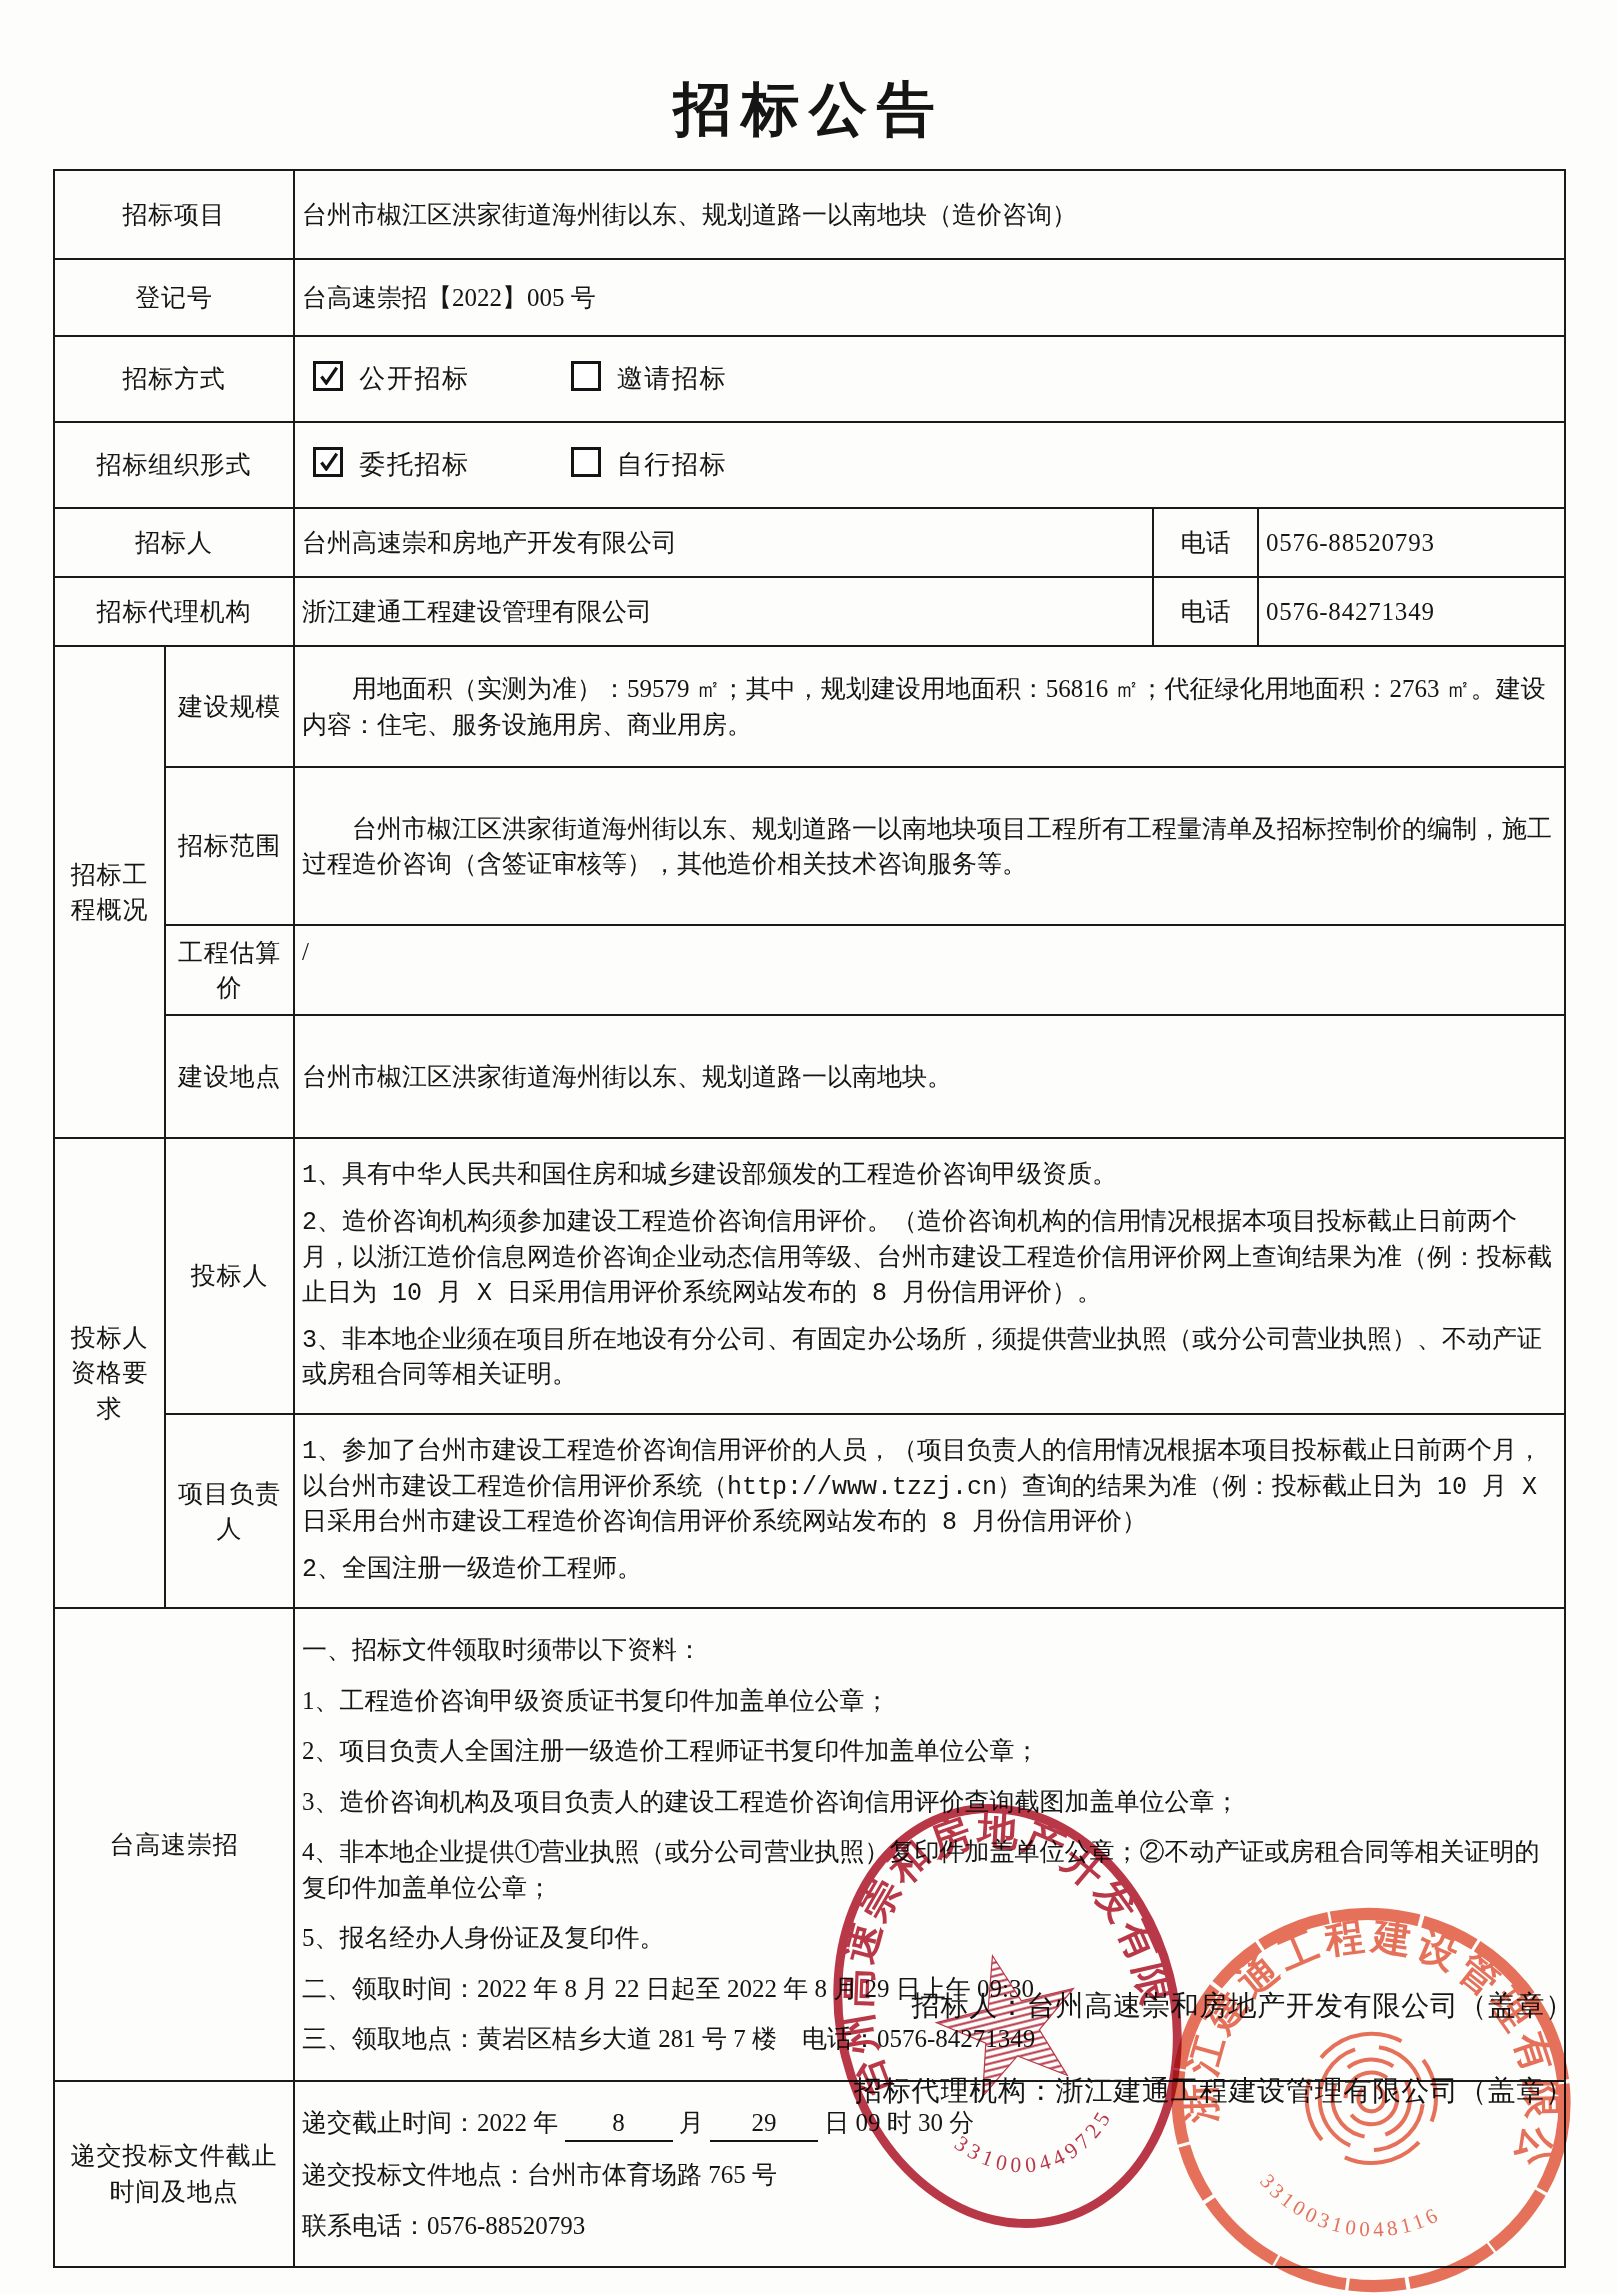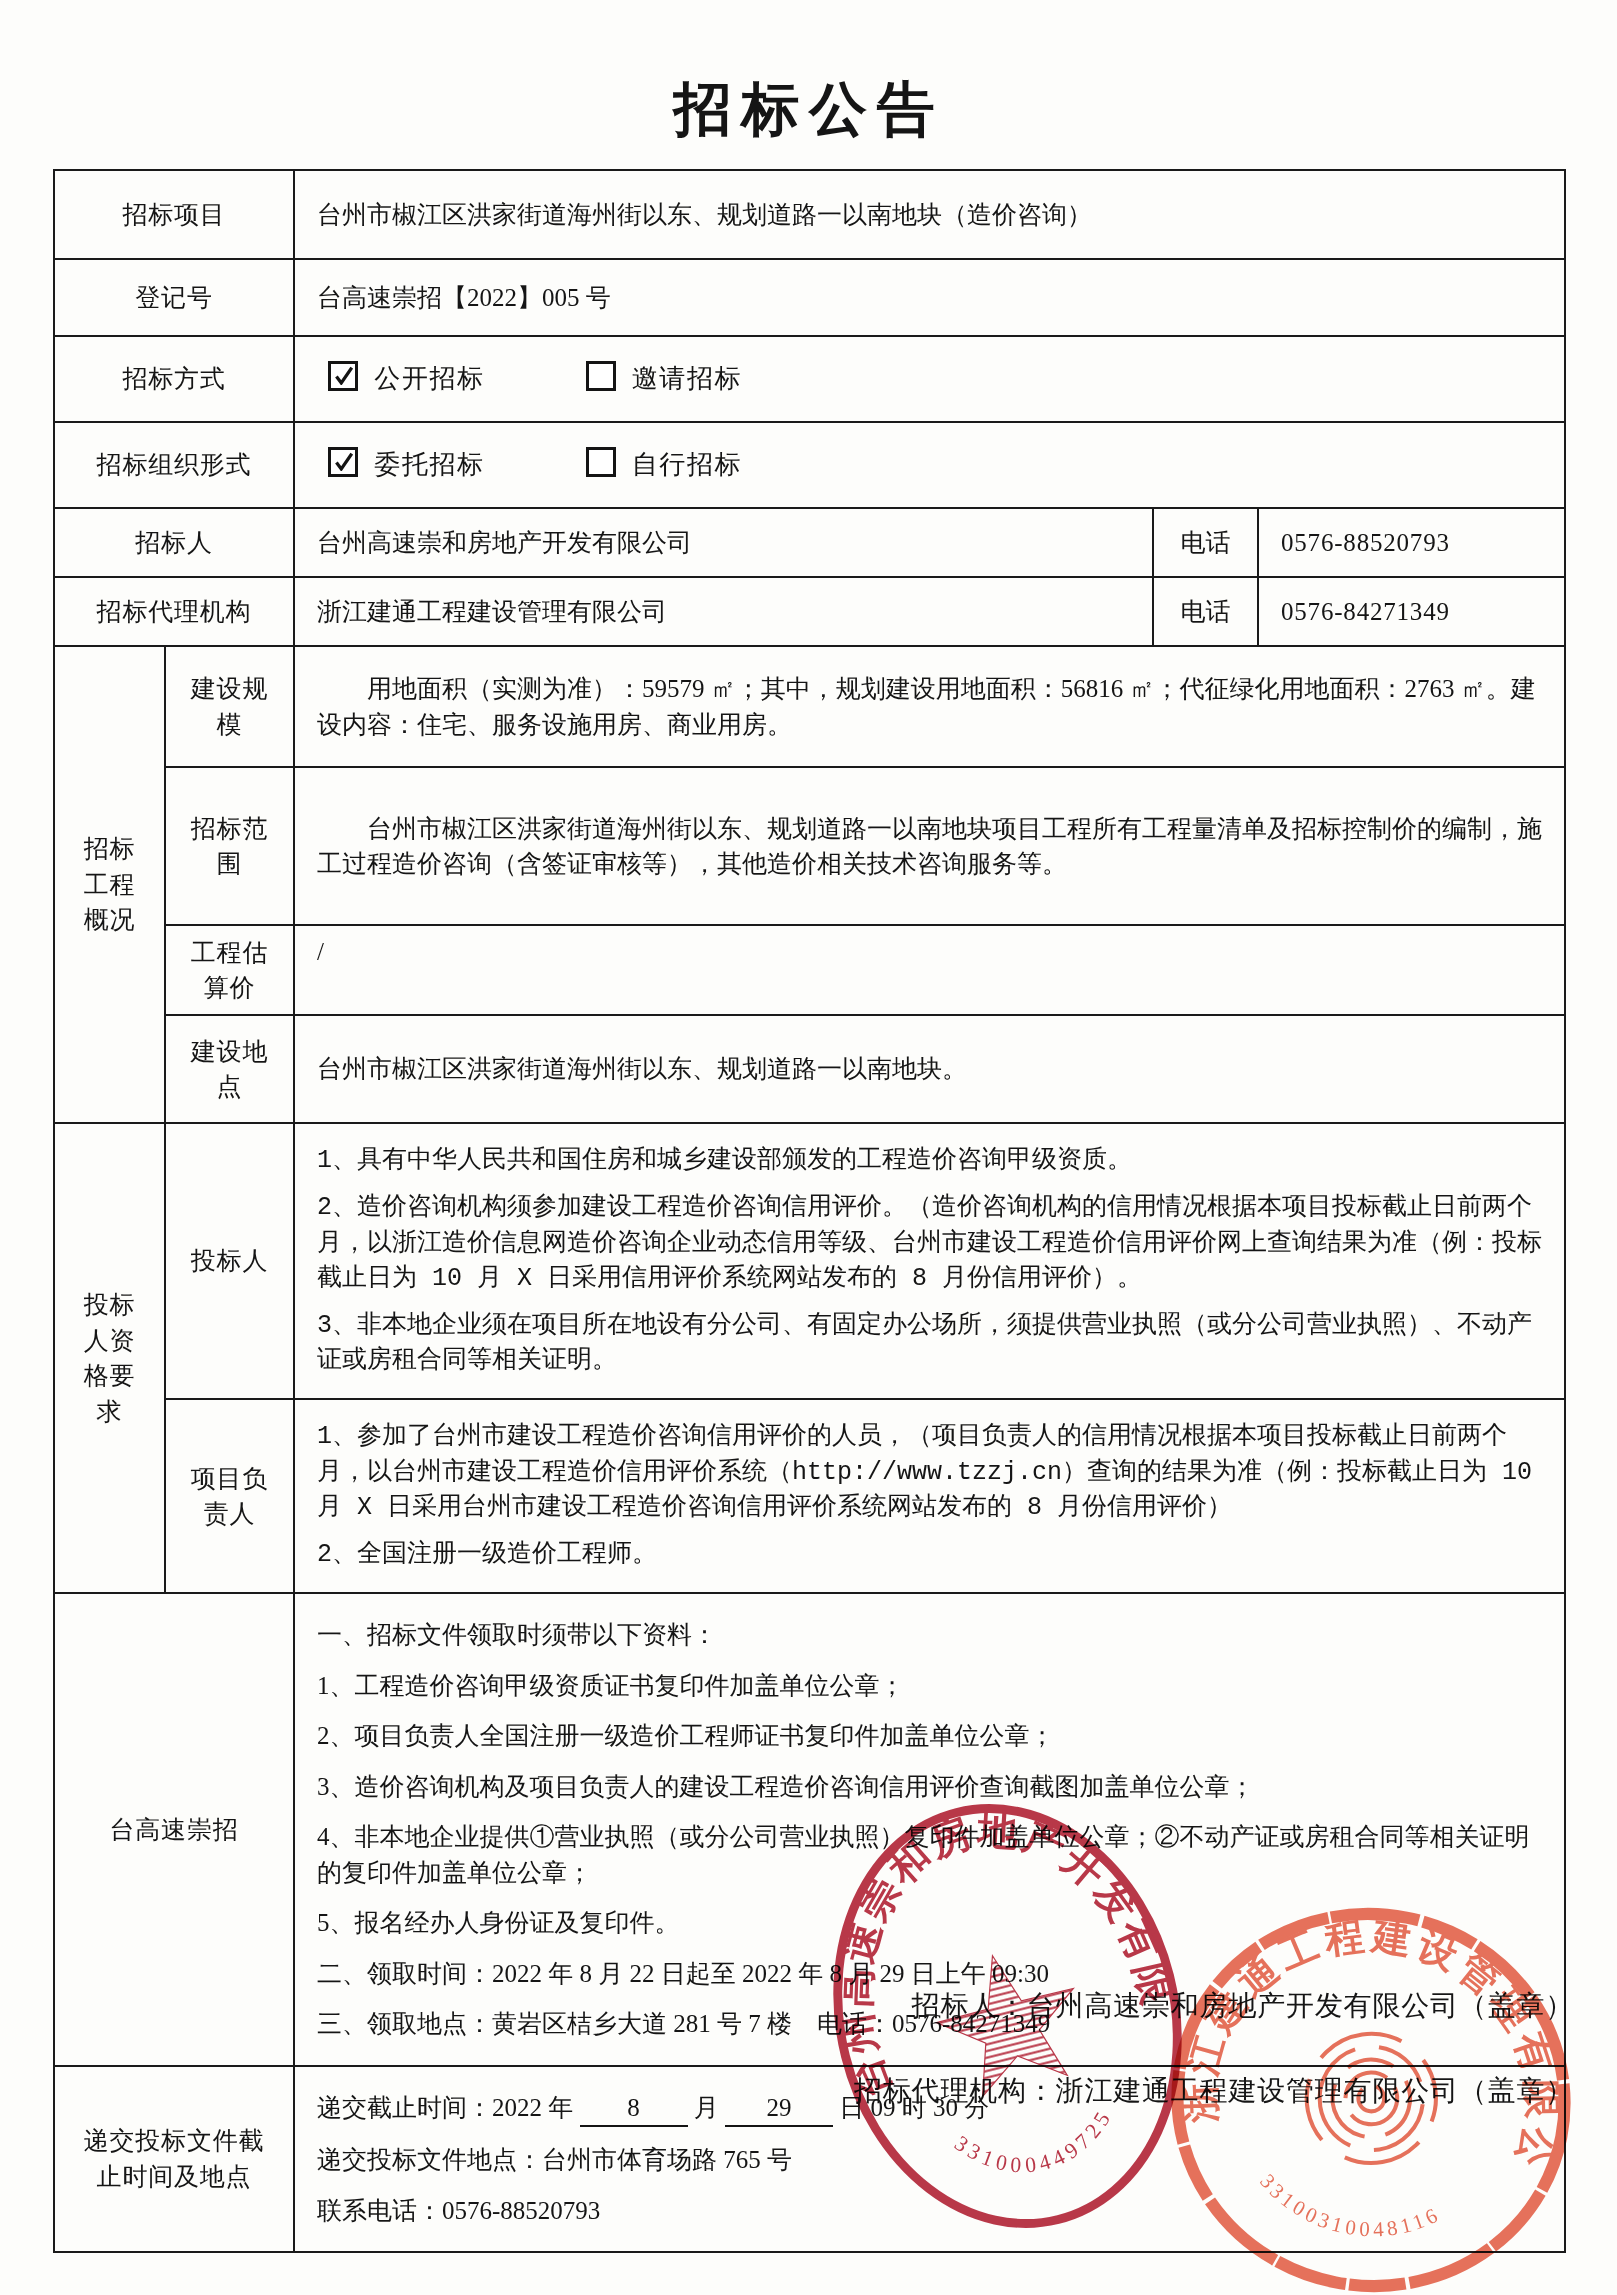--- a/index.html
+++ b/index.html
@@ -20,21 +20,21 @@
   table.tender{
     position:absolute;
     left:53px; top:169px;
     width:1511px;
     border-collapse:collapse;
     table-layout:fixed;
     background:transparent;
   }
   table.tender td{
     border:2.4px solid #1a1a1a;
-    padding:8px 22px;
+    padding:8px 7px;
     font-size:25px;
     line-height:1.42;
     vertical-align:middle;
     word-break:break-all;
   }
   td.lbl{
     text-align:center;
     font-size:27px;
     padding:8px 9.7px;
     letter-spacing:0.8px;
@@ -167,21 +167,21 @@
     <td class="content indent" colspan="3">用地面积（实测为准）：59579 ㎡；其中，规划建设用地面积：56816 ㎡；代征绿化用地面积：2763 ㎡。建设内容：住宅、服务设施用房、商业用房。</td>
   </tr>
   <tr style="height:158px;">
     <td class="sublbl">招标范围</td>
     <td class="content indent" colspan="3">台州市椒江区洪家街道海州街以东、规划道路一以南地块项目工程所有工程量清单及招标控制价的编制，施工过程造价咨询（含签证审核等），其他造价相关技术咨询服务等。</td>
   </tr>
   <tr style="height:90px;">
     <td class="sublbl">工程估算价</td>
     <td class="content" colspan="3" style="vertical-align:top;">/</td>
   </tr>
-  <tr style="height:108px;margin-top:12px;">
+  <tr style="height:123px;margin-top:12px;">
     <td class="sublbl">建设地点</td>
     <td class="content" colspan="3">台州市椒江区洪家街道海州街以东、规划道路一以南地块。</td>
   </tr>
 
   <tr>
     <td class="lbl" rowspan="2">投标人资格要求</td>
     <td class="sublbl">投标人</td>
     <td class="content" colspan="3">
       <div class="qitem">1、具有中华人民共和国住房和城乡建设部颁发的工程造价咨询甲级资质。</div>
       <div class="qitem">2、造价咨询机构须参加建设工程造价咨询信用评价。（造价咨询机构的信用情况根据本项目投标截止日前两个月，以浙江造价信息网造价咨询企业动态信用等级、台州市建设工程造价信用评价网上查询结果为准（例：投标截止日为 10 月 X 日采用信用评价系统网站发布的 8 月份信用评价）。</div>

